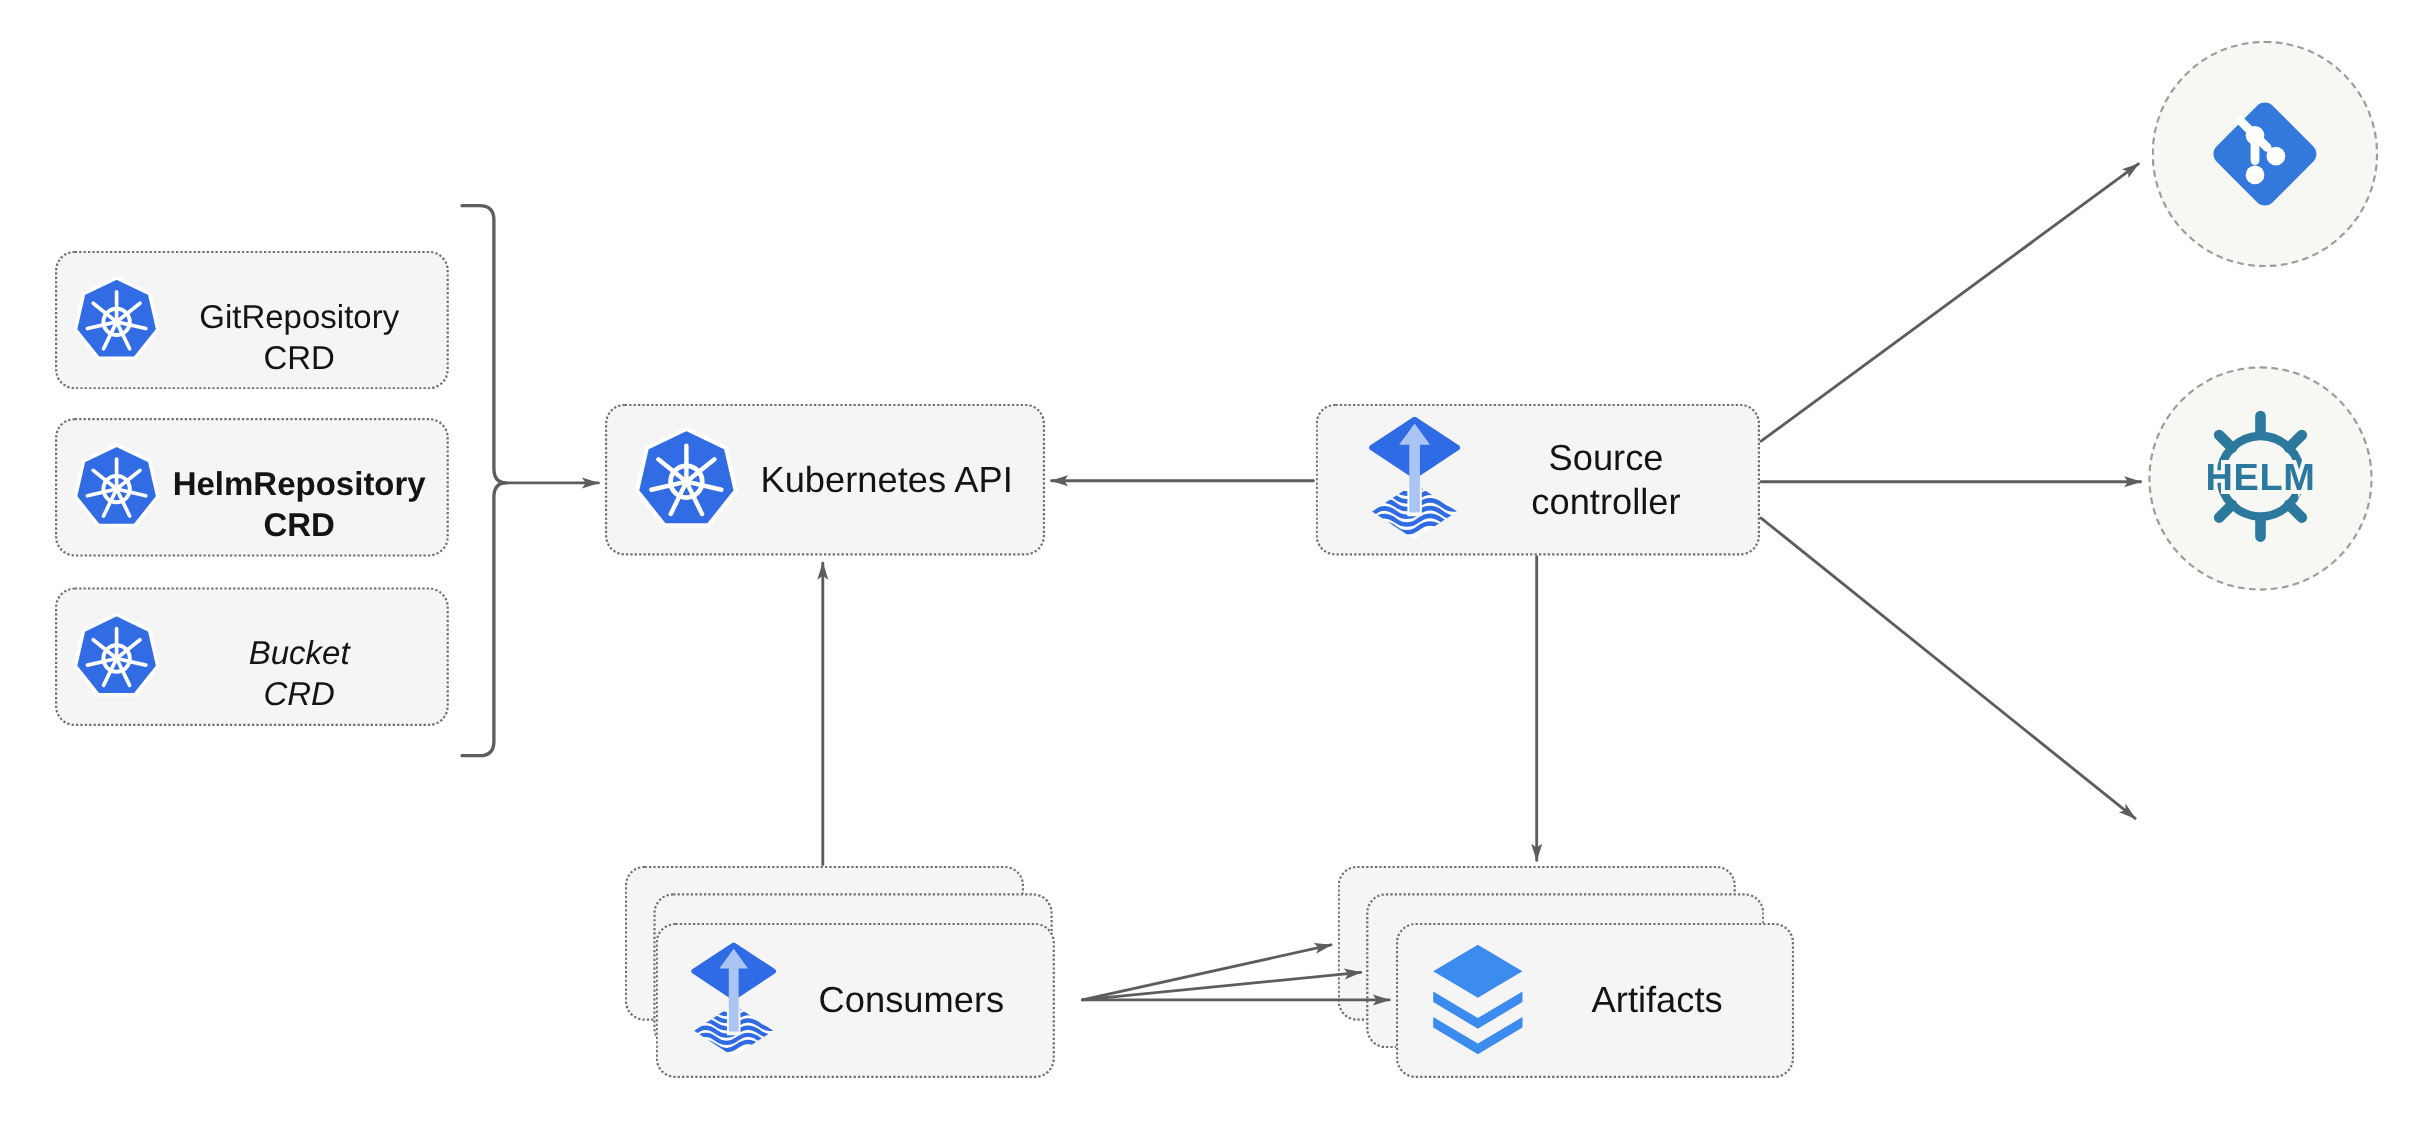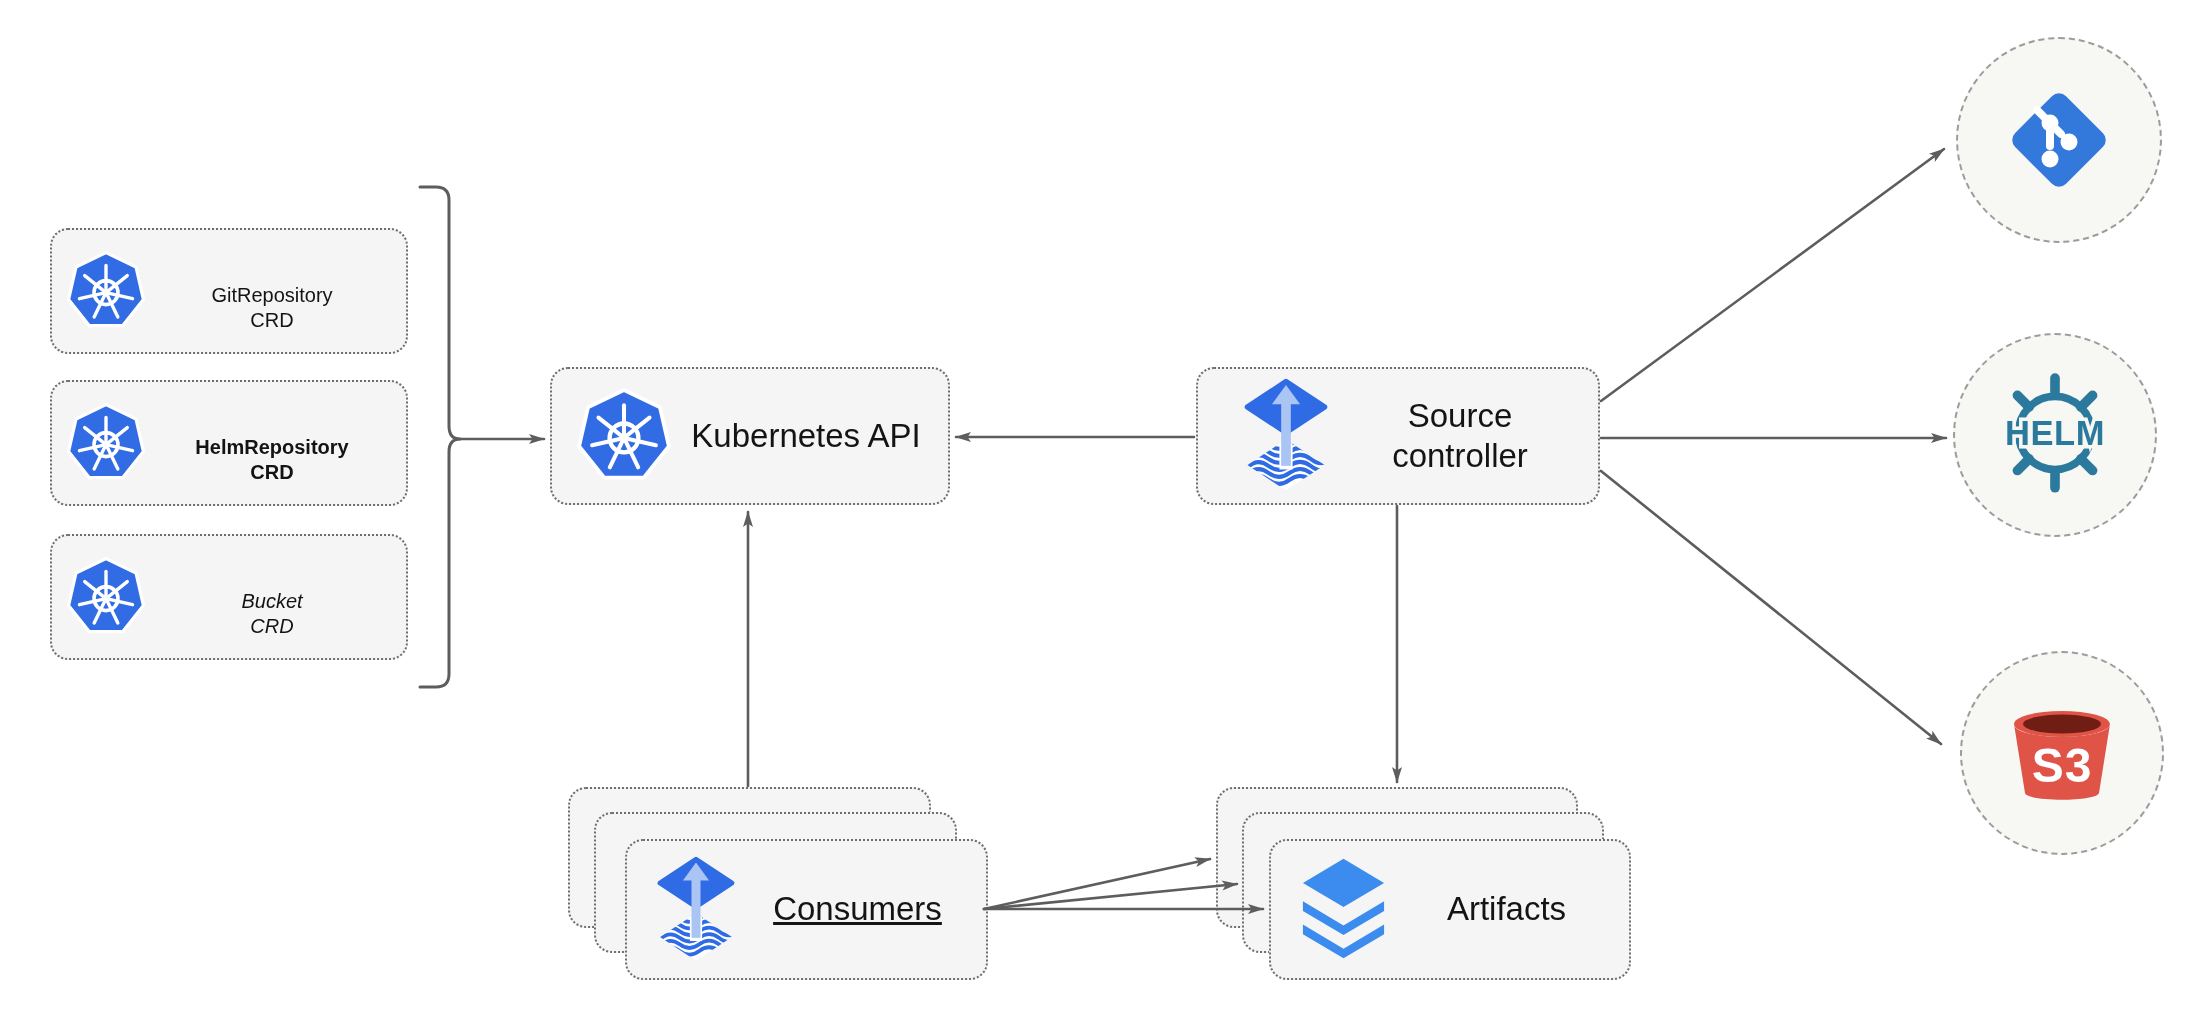--- a/index.html
+++ b/index.html
@@ -18,21 +18,21 @@
   .circle{
     position:absolute;box-sizing:border-box;background:#F7F7F4;
     border:2.5px dashed #9c9c9c;border-radius:50%;
     display:flex;align-items:center;justify-content:center;
   }
   .icon{display:flex;align-items:center;justify-content:center;flex:0 0 auto;}
   .label{
     flex:1 1 auto;text-align:center;white-space:pre-line;line-height:1.22;
     font-size:33px;color:#141414;padding-right:8px;
   }
-  .label.sm{font-size:20px;margin-top:33px;}
+  .label.sm{font-size:30px;margin-top:33px;}
   #edges{position:absolute;left:0;top:0;z-index:5;pointer-events:none;}
   .nodes-layer{position:absolute;left:0;top:0;width:100%;height:100%;z-index:2;}
 </style>
 </head>
 <body>
 
 <div id="stage">
 
   <svg width="0" height="0" style="position:absolute" aria-hidden="true">
     <defs>
@@ -126,21 +126,21 @@
       <span class="icon" style="margin-left:24px;">
         <svg width="96" height="96" viewBox="0 0 100 100">
             <use href="#sym-k8s"></use>
           </svg>
       </span>
       <div class="label">Kubernetes API</div>
     </div>
 
     <div class="stackbox" style="left:568px;top:787px;width:363px;height:141px;"></div>
     <div class="stackbox" style="left:594px;top:812px;width:363px;height:141px;"></div>
-    <div class="node box" style="left:625px;top:839px;width:363px;height:141px;text-decoration:underline;">
+    <div class="node box" style="left:596px;top:839px;width:363px;height:141px;">
       <span class="icon" style="margin-left:28px;">
         <svg width="82" height="108" viewBox="0 0 100 132">
             <use href="#sym-flux"></use>
           </svg>
       </span>
       <div class="label">Consumers</div>
     </div>
 
     <div class="stackbox" style="left:1216px;top:787px;width:362px;height:141px;"></div>
     <div class="stackbox" style="left:1242px;top:812px;width:362px;height:141px;"></div>
@@ -179,30 +179,20 @@
             <line x1="90.5" y1="37.5" x2="102" y2="26"></line>
             <line x1="65" y1="101" x2="65" y2="117"></line>
             <line x1="39.5" y1="88.5" x2="28" y2="100"></line>
             <line x1="90.5" y1="88.5" x2="102" y2="100"></line>
           </g>
           <text x="65" y="75" text-anchor="middle" font-family="Liberation Sans, DejaVu Sans, sans-serif" font-size="34" font-weight="bold" fill="#2B7A9E" stroke="#F7F7F4" stroke-width="7" paint-order="stroke" letter-spacing="0.5">HELM</text>
         </svg>
       </span>
     </div>
 
-    <div class="circle" style="left:1960px;top:651px;width:204px;height:204px;">
-      <span class="icon">
-        <svg width="130" height="130" viewBox="0 0 130 130">
-          <path d="M17,36 C17,53 113,53 113,36 L102,105 C100,114 30,114 28,105 Z" fill="#DF5447"></path>
-          <ellipse cx="65" cy="36" rx="48" ry="13" fill="#DF5447"></ellipse>
-          <ellipse cx="65" cy="36" rx="39" ry="9.5" fill="#701E13"></ellipse>
-          <text x="65" y="94" text-anchor="middle" font-family="Liberation Sans, DejaVu Sans, sans-serif" font-size="48" font-weight="bold" fill="#ffffff" letter-spacing="1">S3</text>
-        </svg>
-      </span>
-    </div>
 
   </div>
 
   <svg id="edges" width="2196" height="1030" viewBox="0 0 2196 1030">
     <defs>
       <marker id="arrow" markerUnits="userSpaceOnUse" markerWidth="18" markerHeight="14" refX="16" refY="6" orient="auto">
         <path d="M1,1 L17,6 L1,11 L4.5,6 Z" fill="#5d5d5d"></path>
       </marker>
     </defs>
     <g fill="none" stroke="#5d5d5d" stroke-width="2.6" stroke-linecap="round">

